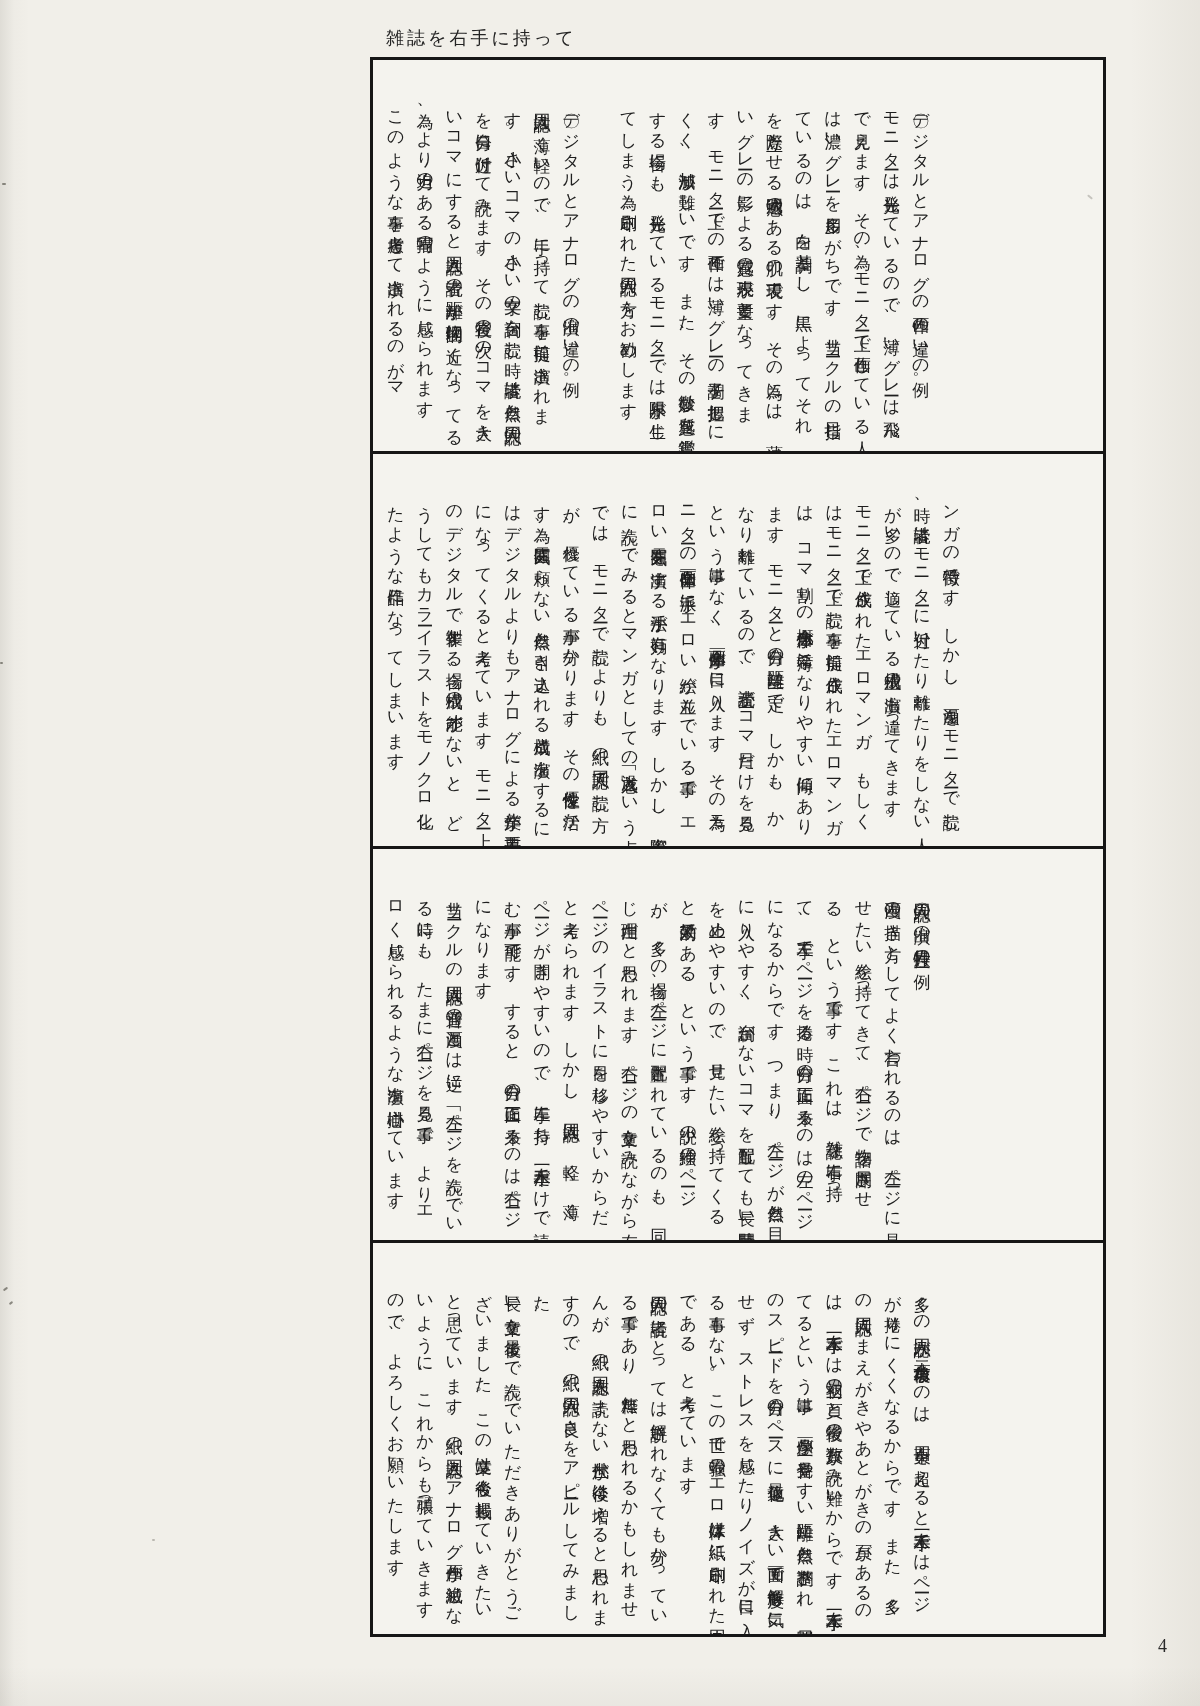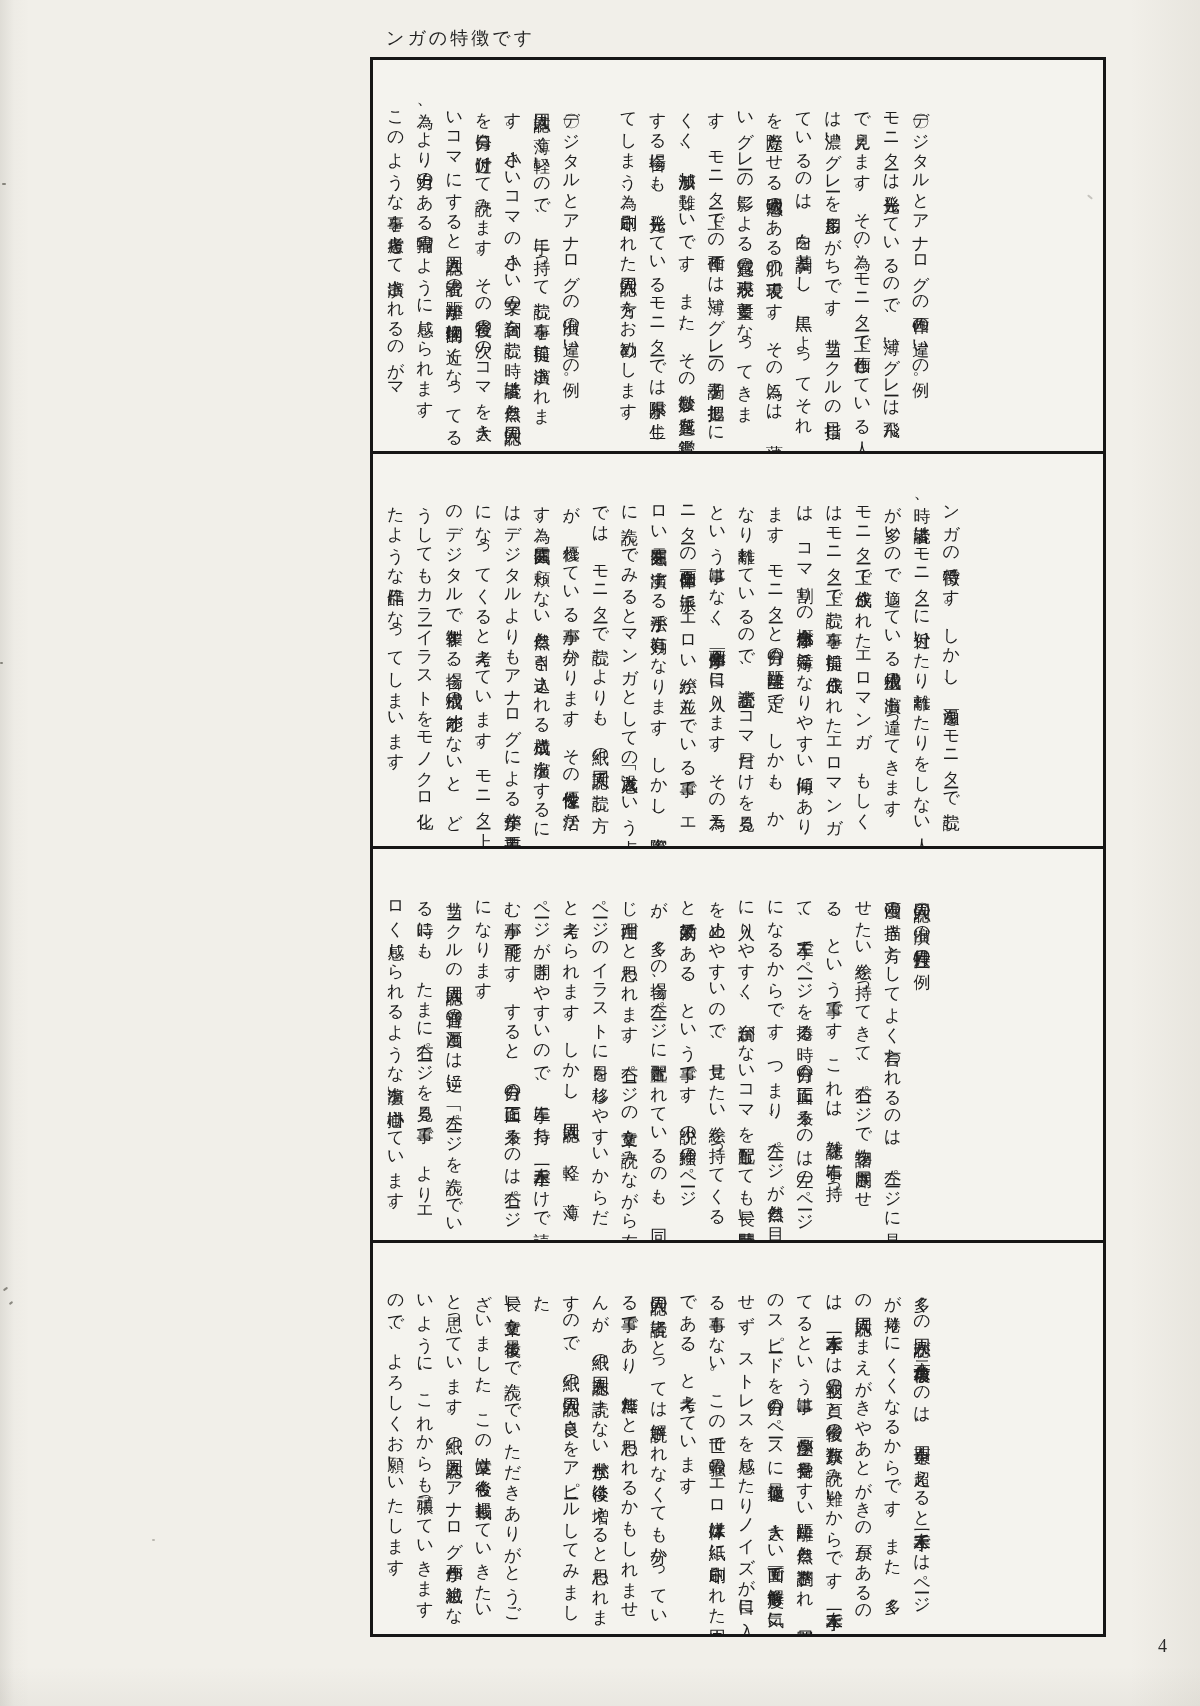--- a/index.html
+++ b/index.html
@@ -76,21 +76,21 @@
   .speck.s3{ left:3px;  top:1288px; width:5px; height:2px; transform:rotate(-35deg); }
   .speck.s4{ left:9px;  top:1302px; width:4px; height:2px; transform:rotate(-35deg); }
   .speck.s5{ left:1087px; top:196px; width:6px; height:2px; opacity:.25; transform:rotate(40deg); }
   .speck.s6{ left:152px; top:1539px; width:3px; height:2px; opacity:.3; }
 </style>
 </head>
 <body>
 
 <div class="page">
 
-  <div class="header-title">ンガの特徴です</div>
+  <div class="header-title">雑誌を右手に持って</div>
 
   <div class="frame">
 
     <div class="tbox">
       <div class="vtext">
         <p>〇デジタルとアナログの作画の違いの例。</p>
         <p>モニターは発光しているので、薄いグレーは飛んで見えます。その為、モニター上で作画している人は濃いグレーを多用しがちです。当サークルの目指しているのは、白を基調とし、黒によってそれを際立たせる透明感のある肌の表現です。その為には、薄いグレーの影による質感の表現が重要となってきます。モニター上での作画では薄いグレーの調子を把握しにくく、加減が難しいです。また、その微妙な質感を鑑賞する場合にも、発光しているモニターでは限界が生じてしまう為、印刷された同人誌の方をお勧めします。</p>
         <p class="gap-before">〇デジタルとアナログの演出の違いの例。</p>
         <p>同人誌は薄く軽いので、手に持って読む事を前提に演出されます。小さいコマの小さい文字の台詞を読む時、読者は自然と同人誌の方を自分に近付けて読みます。その直後の次のコマを大きいコマにすると同人誌と読者の距離が物理的に近くなってる為、より迫力のある描写のように感じられます。このような事を考慮して演出されるのがマ</p>
       </div>

